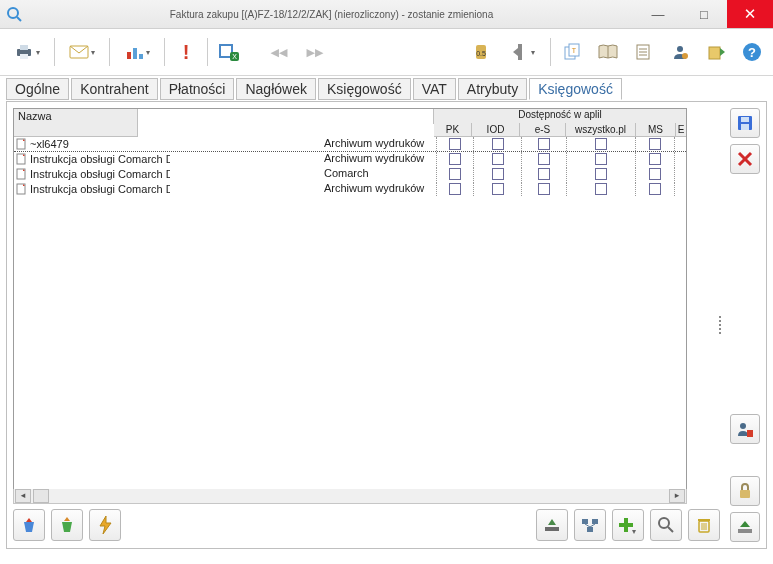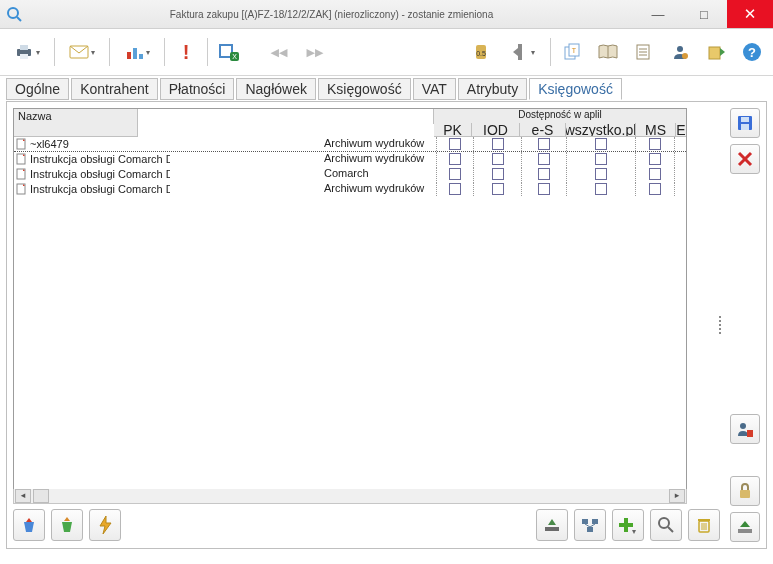--- a/index.html
+++ b/index.html
@@ -121,21 +121,21 @@
     background: #ececec;
     padding: 1px 4px;
     font-size: 11px;
     display: flex; align-items: flex-start;
     overflow: hidden;
     box-sizing: border-box;
   }
   .hcell.tall { height: 28px; }
   .hcell.sub {
     height: 14px;
-    font-size: 14px;
+    font-size: 10px;
     align-items: center;
     justify-content: center;
     padding: 0 2px;
   }
   .col-nazwa { width: 124px; }
   .col-url   { width: 152px; }
   .col-typ   { width: 112px; }
   .subhead-wrap {
     position: absolute;
     left: 420px; right: 0; top: 14px; height: 14px;

